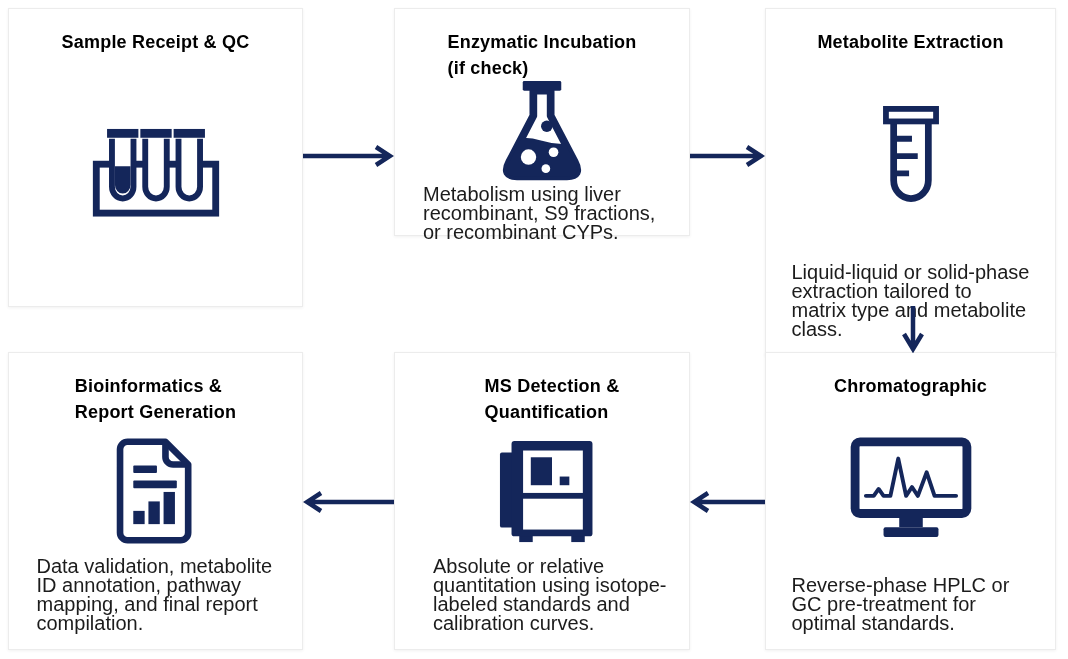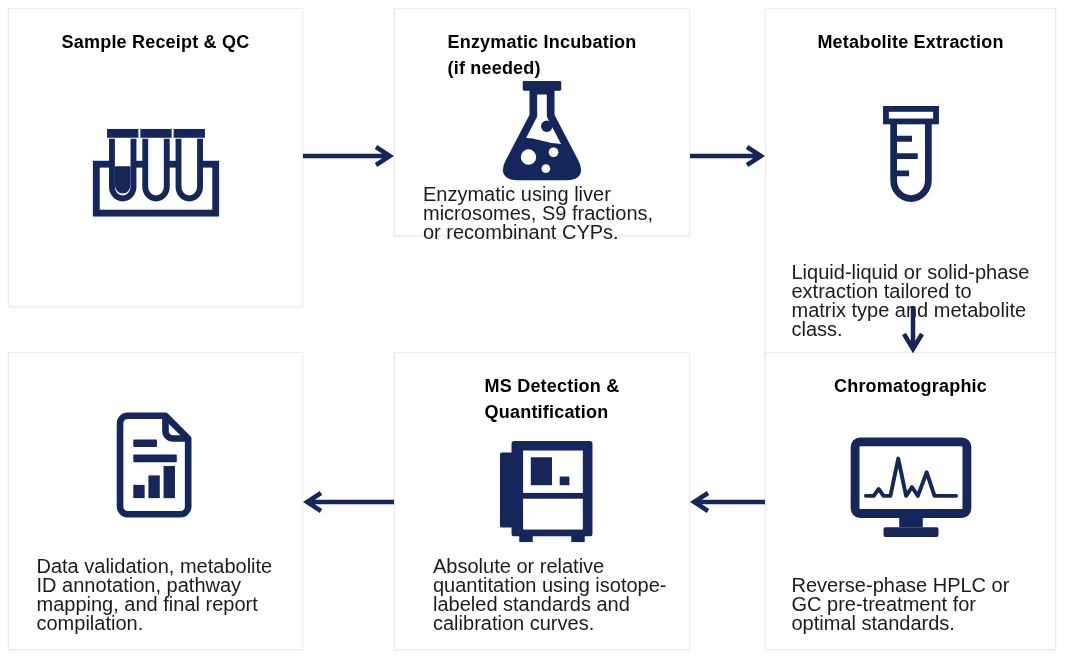--- a/index.html
+++ b/index.html
@@ -56,39 +56,39 @@
 
       <path d="M93,12 V61 a11,12 0 0 0 22,0 V12" fill="#ffffff" stroke="currentColor" stroke-width="6"></path>
       <rect x="88" y="2" width="32" height="9" fill="currentColor"></rect>
     </svg>
   </div>
 </div>
 
 <div class="card" style="left:394px; top:8px; width:296px; height:228px;">
   <div class="card-title">
     <span>Enzymatic Incubation</span>
-    <span>(if needed)</span>
+    <span>(if check)</span>
   </div>
   <div class="icon-wrap">
     <svg width="98" height="104" viewBox="0 0 100 108">
       <defs>
         <clipPath id="flaskClip">
           <path d="M41,10 V36 L16,84 q-8,15 8,15 H76 q16,0 8,-15 L59,36 V10 z"></path>
         </clipPath>
       </defs>
       <path d="M41,10 V36 L16,84 q-8,15 8,15 H76 q16,0 8,-15 L59,36 V10 z" fill="#ffffff" stroke="currentColor" stroke-width="8" stroke-linejoin="round"></path>
       <path d="M6,64 q22,-9 44,-2 q26,8 46,-3 V108 H6 z" fill="currentColor" clip-path="url(#flaskClip)"></path>
       <circle cx="36" cy="79" r="8" fill="#ffffff"></circle>
       <circle cx="62" cy="74" r="5" fill="#ffffff"></circle>
       <circle cx="54" cy="91" r="4.5" fill="#ffffff"></circle>
       <circle cx="55" cy="47" r="6" fill="currentColor"></circle>
       <rect x="30" y="0" width="40" height="10" rx="1.5" fill="currentColor"></rect>
     </svg>
   </div>
-  <div class="card-desc">Enzymatic using liver microsomes, S9 fractions, or recombinant CYPs.</div>
+  <div class="card-desc">Metabolism using liver recombinant, S9 fractions, or recombinant CYPs.</div>
 </div>
 
 <div class="card" style="left:765px; top:8px; width:291px; height:348px;">
   <div class="card-title">
     <span>Metabolite Extraction</span>
   </div>
   <div class="icon-wrap">
     <svg width="62" height="106" viewBox="0 0 64 110">
       <path d="M14,16 V77 a18,19 0 0 0 36,0 V16" fill="#ffffff" stroke="currentColor" stroke-width="7"></path>
       <rect x="6" y="3" width="52" height="13" fill="#ffffff" stroke="currentColor" stroke-width="6"></rect>
@@ -127,20 +127,24 @@
       <rect x="26" y="13" width="62" height="44" fill="#ffffff"></rect>
       <rect x="34" y="20" width="22" height="29" fill="currentColor"></rect>
       <rect x="64" y="40" width="10" height="9" fill="currentColor"></rect>
       <rect x="26" y="63" width="62" height="32" fill="#ffffff"></rect>
     </svg>
   </div>
   <div class="card-desc">Absolute or relative quantitation using isotope-labeled standards and calibration curves.</div>
 </div>
 
 <div class="card" style="left:8px; top:352px; width:295px; height:298px;">
+  <div class="card-title">
+    <span>Bioinformatics &amp;</span>
+    <span>Report Generation</span>
+  </div>
   <div class="icon-wrap">
     <svg width="96" height="106" viewBox="0 0 100 112">
       <path d="M20,4 H60 L84,28 V100 a8,8 0 0 1 -8,8 H20 a8,8 0 0 1 -8,-8 V12 a8,8 0 0 1 8,-8 z" fill="#ffffff" stroke="currentColor" stroke-width="7" stroke-linejoin="round"></path>
       <path d="M60,4 V20 a8,8 0 0 0 8,8 H84" fill="none" stroke="currentColor" stroke-width="7"></path>
       <rect x="26" y="29" width="25" height="8" rx="1" fill="currentColor"></rect>
       <rect x="26" y="45" width="46" height="8" rx="1" fill="currentColor"></rect>
       <rect x="26" y="77" width="12" height="14" fill="currentColor"></rect>
       <rect x="42" y="67" width="12" height="24" fill="currentColor"></rect>
       <rect x="58" y="57" width="12" height="34" fill="currentColor"></rect>
     </svg>

